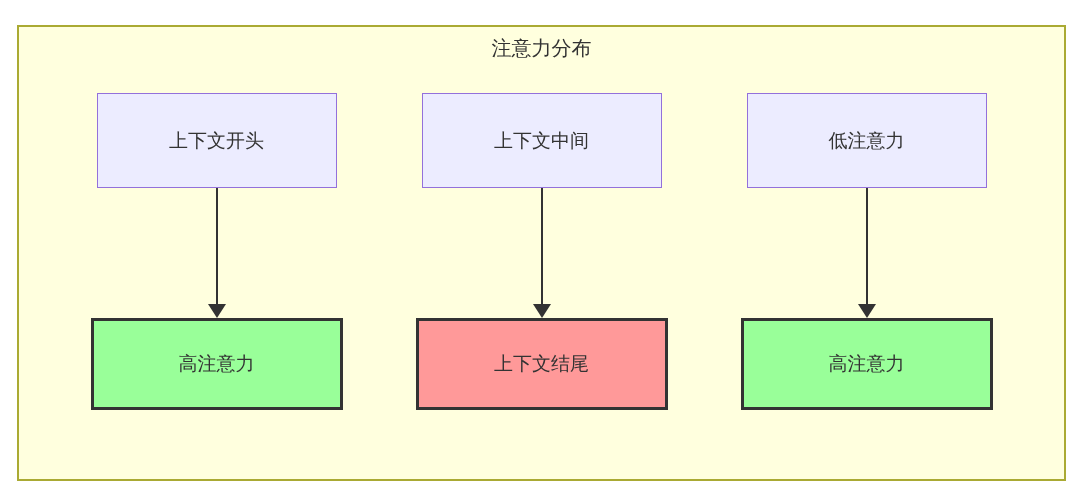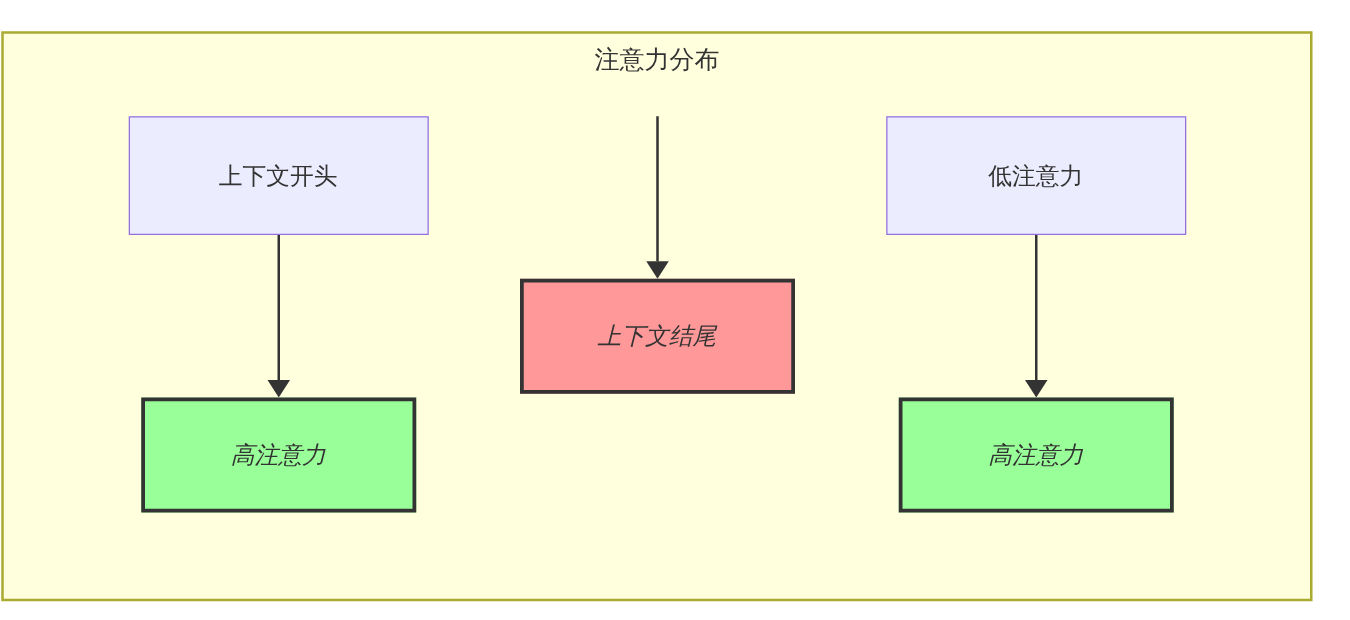--- a/index.html
+++ b/index.html
@@ -6,21 +6,21 @@
     margin: 0;
     padding: 0;
     width: 1080px;
     height: 496px;
     background: #ffffff;
     font-family: "Liberation Sans", "DejaVu Sans", sans-serif;
     overflow: hidden;
   }
   .subgraph {
     position: absolute;
-    left: 1px;
+    left: 17px;
     top: 25px;
     width: 1049px;
     height: 456px;
     box-sizing: border-box;
     background: var(--container-bg, #ffffde);
     border: 2px solid var(--container-border, #aaaa33);
   }
   .diagram-title {
     margin-top: 7px;
     text-align: center;
@@ -65,24 +65,23 @@
     background: var(--arrow, #333333);
   }
   .arrow-head {
     width: 0;
     height: 0;
     border-left: 9px solid transparent;
     border-right: 9px solid transparent;
     border-top: 14px solid var(--arrow, #333333);
   }
   .node-bottom {
-    width: 220px;
+    width: 252px;
     height: 92px;
     border: 3px solid var(--emphasis-border, #333333);
-    font-style: italic;
   }
   .attention-high { background: var(--high-bg, #99ff99); }
   .attention-low  { background: var(--low-bg, #ff9999); }
 </style>
 </head>
 <body>
 
 <div class="subgraph">
   <div class="diagram-title">注意力分布</div>
 
@@ -91,20 +90,21 @@
     <div class="col">
       <div class="node node-top">上下文开头</div>
       <div class="arrow">
         <div class="arrow-line"></div>
         <div class="arrow-head"></div>
       </div>
       <div class="node node-bottom attention-high">高注意力</div>
     </div>
 
     <div class="col">
+      <div class="node node-top">上下文中间</div>
       <div class="arrow">
         <div class="arrow-line"></div>
         <div class="arrow-head"></div>
       </div>
       <div class="node node-bottom attention-low">上下文结尾</div>
     </div>
 
     <div class="col">
       <div class="node node-top">低注意力</div>
       <div class="arrow">

